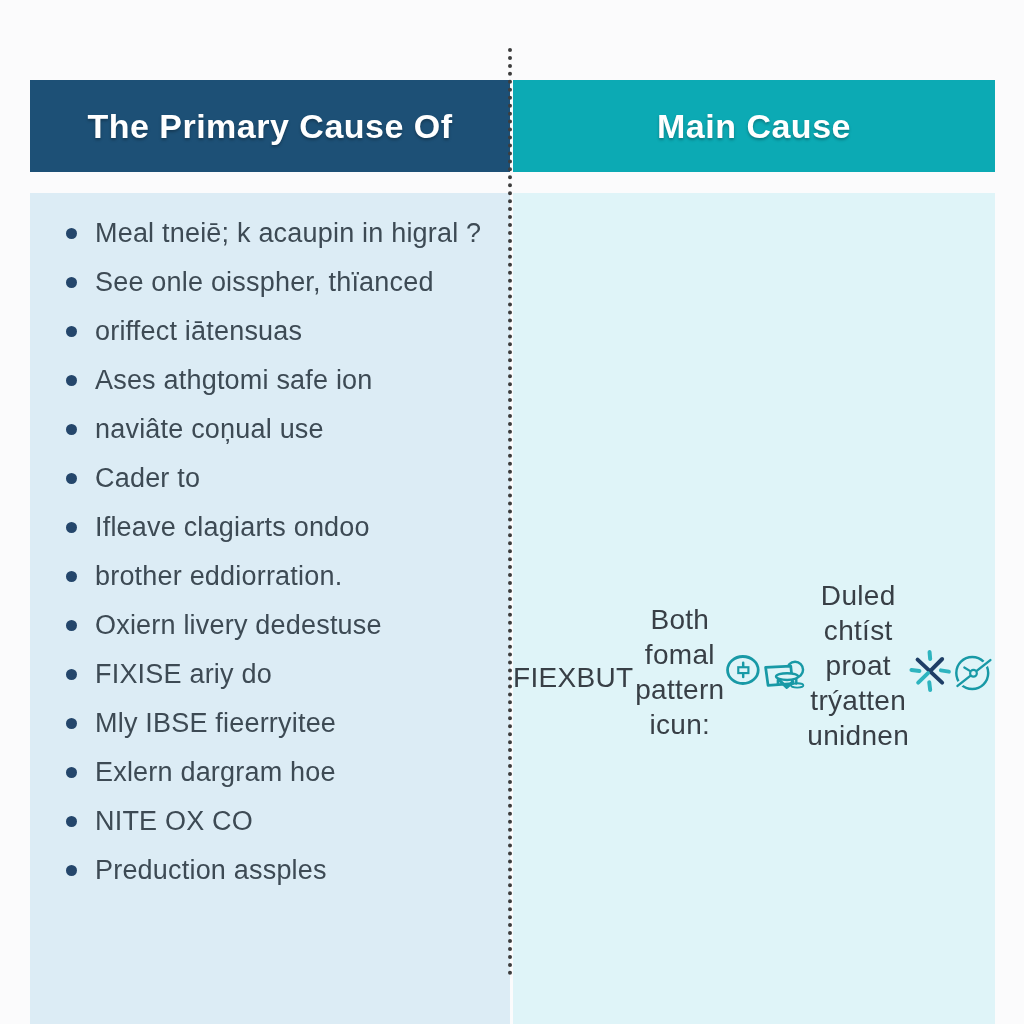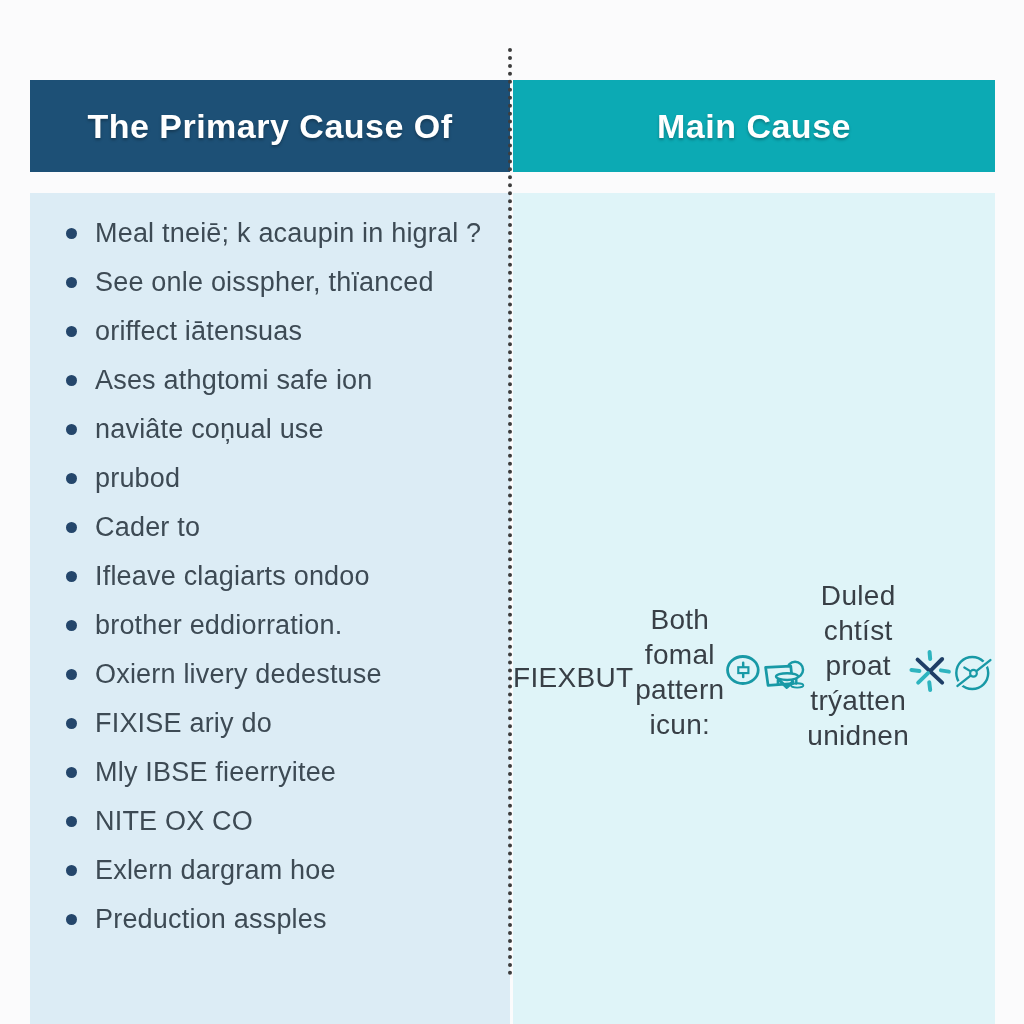--- a/index.html
+++ b/index.html
@@ -96,24 +96,20 @@
       <li>
           <span class="dot"></span>
           <span>Ases athgtomi safe ion</span>
         </li>
       <li>
           <span class="dot"></span>
           <span>naviâte coņual use</span>
         </li>
       <li>
           <span class="dot"></span>
-          <span>prubod</span>
-        </li>
-      <li>
-          <span class="dot"></span>
           <span>Cader to</span>
         </li>
       <li>
           <span class="dot"></span>
           <span>Ifleave clagiarts ondoo</span>
         </li>
       <li>
           <span class="dot"></span>
           <span>brother eddiorration.</span>
         </li>
@@ -124,25 +120,25 @@
       <li>
           <span class="dot"></span>
           <span>FIXISE ariy do</span>
         </li>
       <li>
           <span class="dot"></span>
           <span>Mly IBSE fieerryitee</span>
         </li>
       <li>
           <span class="dot"></span>
-          <span>NITE OX CO</span>
+          <span>Exlern dargram hoe</span>
         </li>
       <li>
           <span class="dot"></span>
-          <span>Exlern dargram hoe</span>
+          <span>NITE OX CO</span>
         </li>
       <li>
           <span class="dot"></span>
           <span>Preduction assples</span>
         </li>
     </ul>
   </div>
 
   <div class="panel right">
     <div class="right-col">

